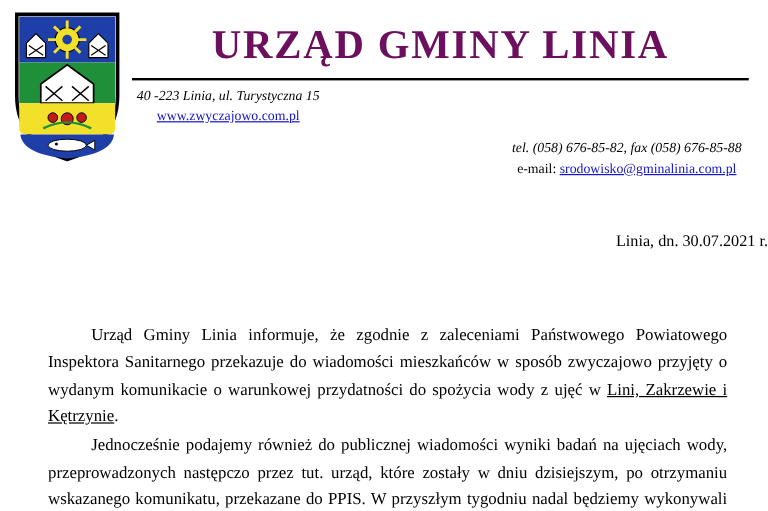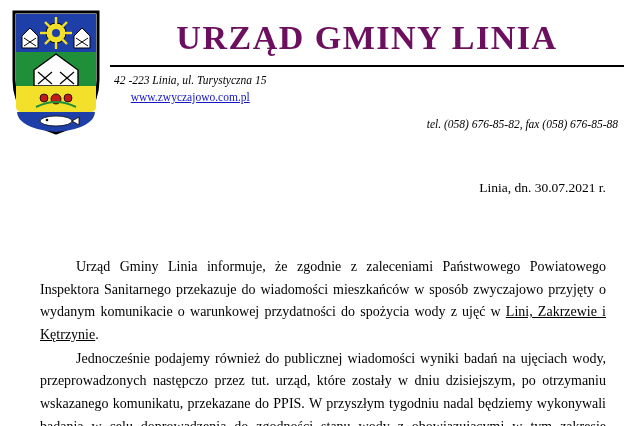--- a/index.html
+++ b/index.html
@@ -74,21 +74,20 @@
     color: #1414c8;
     text-decoration: underline;
   }
   .italic {
     font-style: italic;
   }
 
   
   .datebar {
     margin-top: 44px;
-    padding-right: 34px;
     text-align: right;
     font-size: 13.5px;
   }
 
   
   .body-text {
     margin-top: 60px;
     padding: 0 34px 0 40px;
     font-size: 14px;
     line-height: 1.62;
@@ -176,27 +175,30 @@
           <circle cx="-9" cy="-1" r="1.3" fill="#000"></circle>
         </g>
       </svg>
     </div>
 
     <div class="header-right">
       <div class="title">URZĄD GMINY LINIA</div>
       <div class="rule"></div>
       <div class="contact">
         <div class="col left">
-          <div class="italic">42 -223 Linia, ul. Turystyczna 15</div>
+          <div class="italic">40 -223 Linia, ul. Turystyczna 15</div>
           <div>
             <a href="#">www.zwyczajowo.com.pl</a>
           </div>
         </div>
         <div class="col right">
           <div class="italic">tel. (058) 676-85-82, fax (058)  676-85-88</div>
+          <div>
+            <span>e-mail: </span><a href="#">srodowisko@gminalinia.com.pl</a>
+          </div>
         </div>
       </div>
     </div>
   </div>
 
   <div class="datebar">Linia, dn. 30.07.2021 r.</div>
 
   <div class="body-text">
     <p><span>Urząd Gminy Linia informuje, że zgodnie z zaleceniami Państwowego Powiatowego Inspektora Sanitarnego przekazuje do wiadomości mieszkańców w sposób zwyczajowo przyjęty o wydanym komunikacie o warunkowej przydatności do spożycia wody z ujęć w </span><span class="u">Lini, Zakrzewie i Kętrzynie</span><span>.</span></p>
     <p>Jednocześnie podajemy również do publicznej wiadomości wyniki badań na ujęciach wody, przeprowadzonych następczo przez tut. urząd, które zostały w dniu dzisiejszym, po otrzymaniu wskazanego komunikatu, przekazane do PPIS. W przyszłym tygodniu nadal będziemy wykonywali badania w celu doprowadzenia do zgodności stanu wody z obowiązującymi w tym zakresie przepisami.</p>

